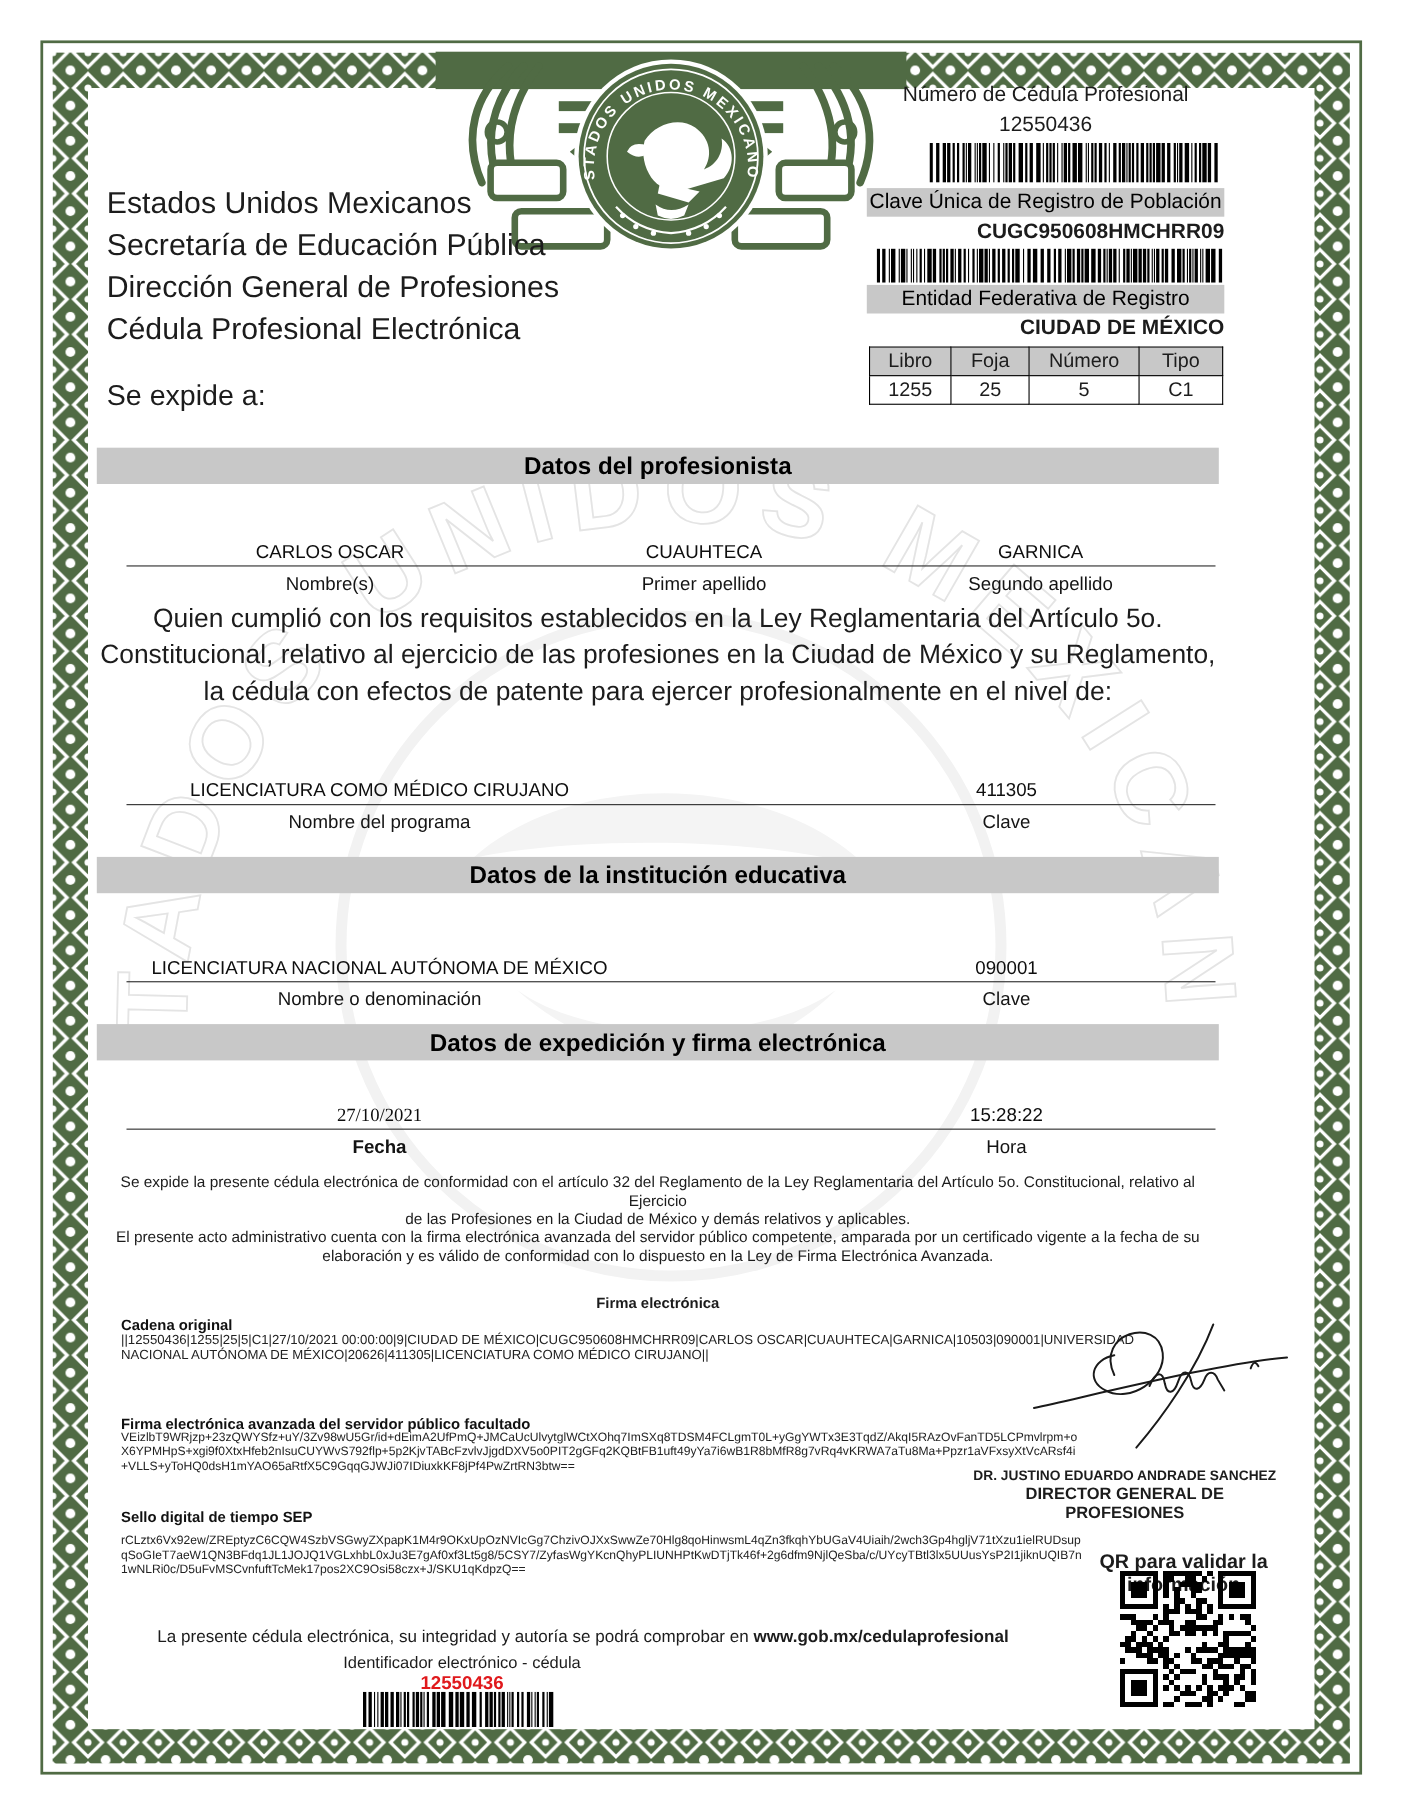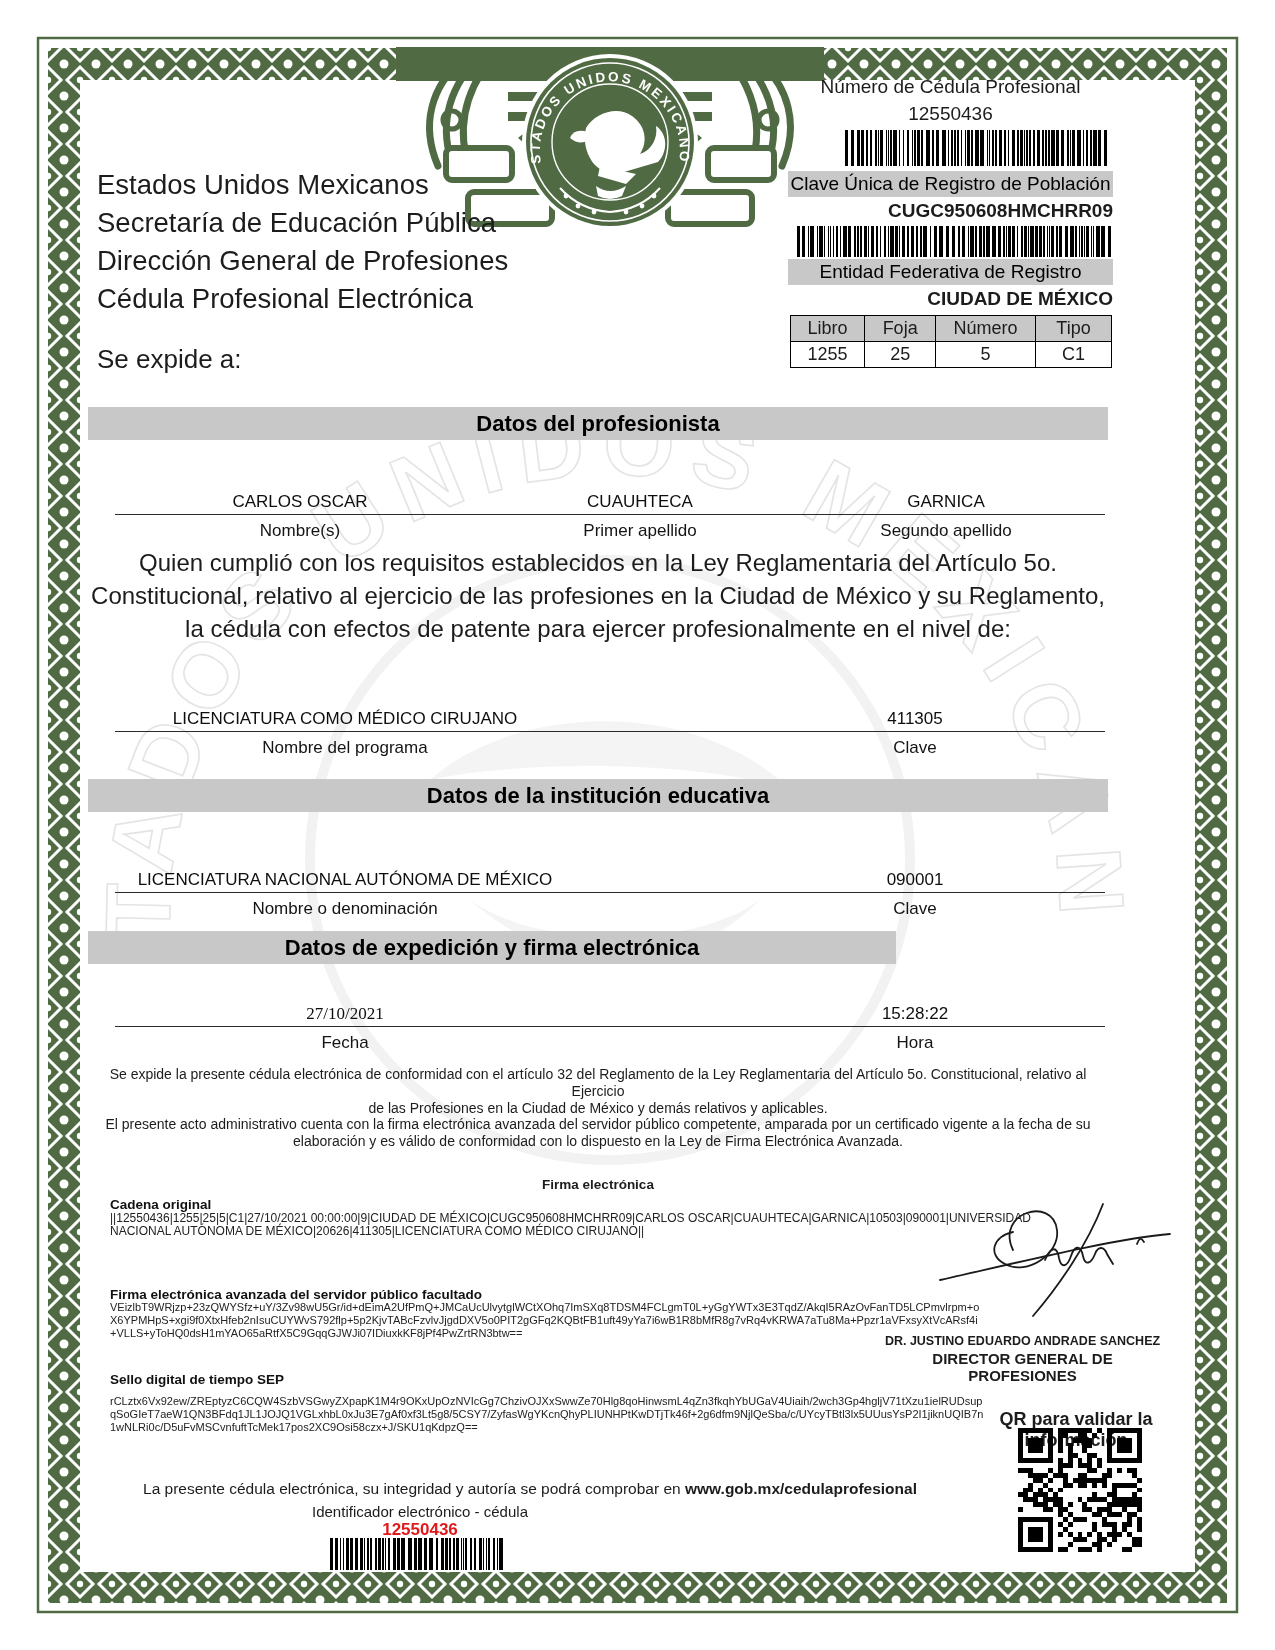--- a/index.html
+++ b/index.html
@@ -311,25 +311,25 @@
   <div class="abs ctr lbl" style="left:120px;top:738px;width:450px;">Nombre del programa</div>
   <div class="abs ctr lbl" style="left:780px;top:738px;width:270px;">Clave</div>
 
   <div class="graybar sectitle" style="left:88px;top:779px;width:1020px;height:33px;">Datos de la institución educativa</div>
   <div class="abs ctr fld" style="left:110px;top:870px;width:470px;">LICENCIATURA NACIONAL AUTÓNOMA DE MÉXICO</div>
   <div class="abs ctr fld" style="left:780px;top:870px;width:270px;">090001</div>
   <div class="hline" style="left:115px;top:892px;width:990px;"></div>
   <div class="abs ctr lbl" style="left:120px;top:899px;width:450px;">Nombre o denominación</div>
   <div class="abs ctr lbl" style="left:780px;top:899px;width:270px;">Clave</div>
 
-  <div class="graybar sectitle" style="left:88px;top:931px;width:808px;height:33px;">Datos de expedición y firma electrónica</div>
+  <div class="graybar sectitle" style="left:88px;top:931px;width:1020px;height:33px;">Datos de expedición y firma electrónica</div>
   <div class="abs ctr fld" style="left:120px;top:1004px;width:450px;font-family:Liberation Serif, serif;">27/10/2021</div>
   <div class="abs ctr fld" style="left:780px;top:1004px;width:270px;">15:28:22</div>
   <div class="hline" style="left:115px;top:1026px;width:990px;"></div>
-  <div class="abs ctr lbl" style="left:120px;top:1033px;width:450px;">Fecha</div>
+  <div class="abs ctr lbl" style="left:120px;top:1033px;width:450px;font-weight:bold;">Fecha</div>
   <div class="abs ctr lbl" style="left:780px;top:1033px;width:270px;">Hora</div>
 
   <div class="abs ctr pre" style="left:95px;top:1066px;width:1006px;font-size:14px;line-height:17px;">Se expide la presente cédula electrónica de conformidad con el artículo 32 del Reglamento de la Ley Reglamentaria del Artículo 5o. Constitucional, relativo al Ejercicio
 de las Profesiones en la Ciudad de México y demás relativos y aplicables.</div>
   <div class="abs ctr pre" style="left:95px;top:1116px;width:1006px;font-size:14px;line-height:17px;">El presente acto administrativo cuenta con la firma electrónica avanzada del servidor público competente, amparada por un certificado vigente a la fecha de su
 elaboración y es válido de conformidad con lo dispuesto en la Ley de Firma Electrónica Avanzada.</div>
 
   <div class="abs ctr b" style="left:88px;top:1177px;width:1020px;font-size:13.5px;">Firma electrónica</div>
 
   <div class="abs tinylabel" style="left:110px;top:1197px;">Cadena original</div>

